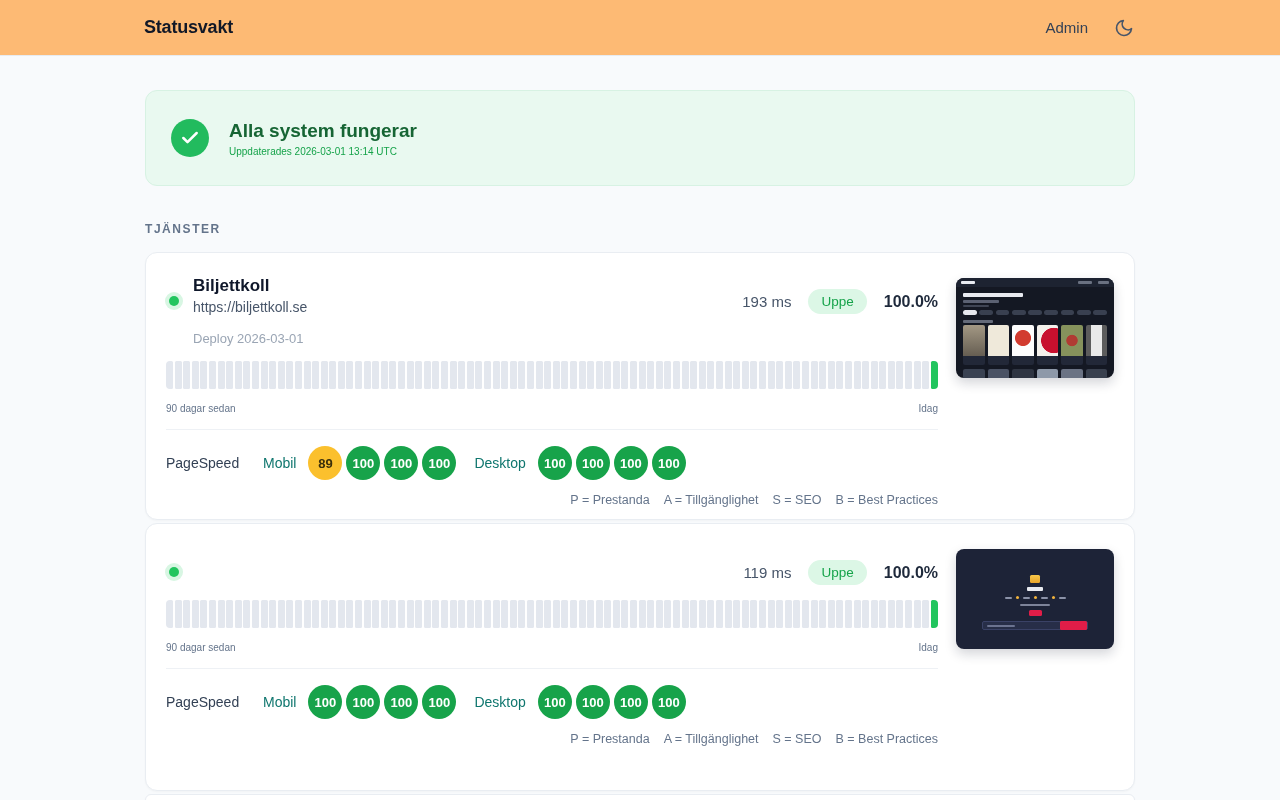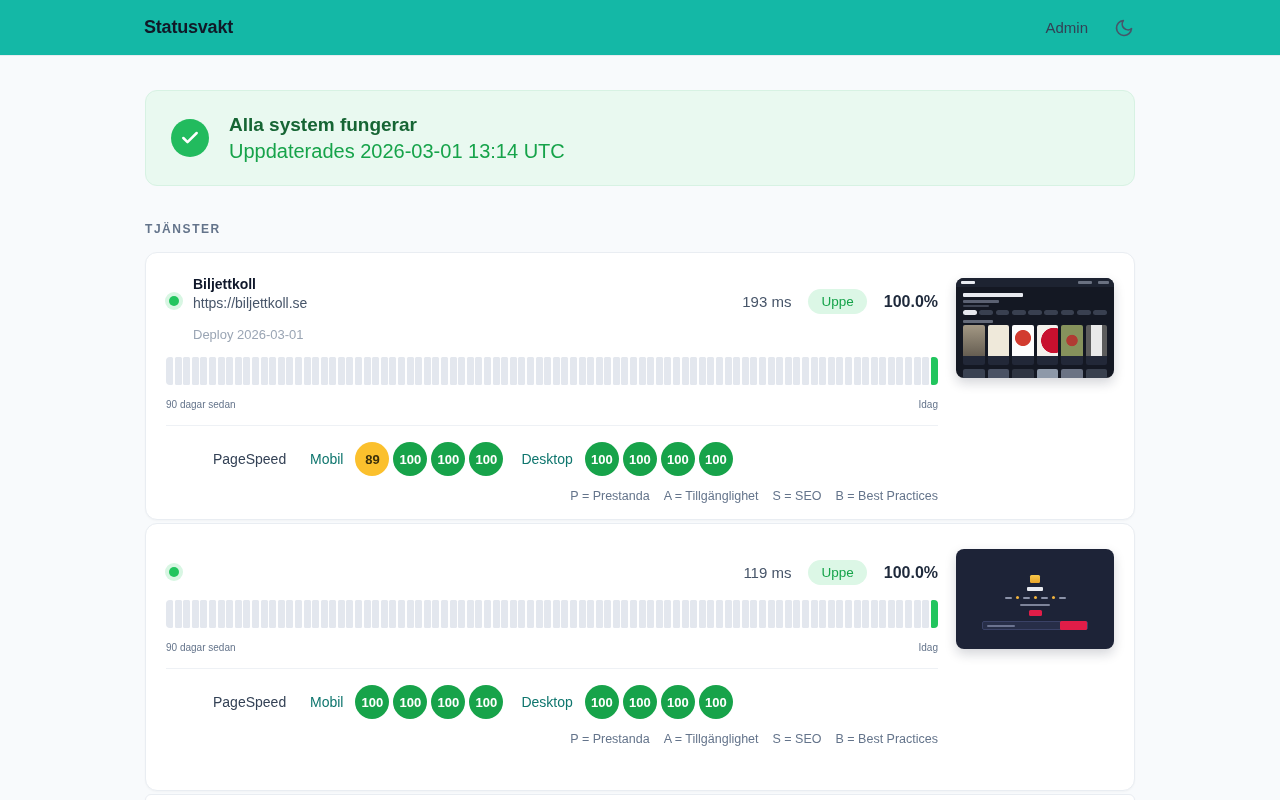--- a/index.html
+++ b/index.html
@@ -2,21 +2,21 @@
 <html lang="sv"><head>
 <meta charset="utf-8">
 <style>
   * { margin:0; padding:0; box-sizing:border-box; }
   html,body { width:1280px; height:800px; overflow:hidden; }
   body {
     font-family:"Liberation Sans","DejaVu Sans",sans-serif;
     background:#f8fafc; color:#0f172a;
   }
   
-  .header { background:#14b8a6; border-bottom:1px solid #e7ebf0; height:56px; }
+  .header { background:#fdba74; border-bottom:1px solid #e7ebf0; height:56px; }
   .header-inner {
     width:992px; margin:0 auto; height:100%;
     display:flex; align-items:center; justify-content:space-between;
   }
   .app-title { font-size:18px; font-weight:700; color:#111827; letter-spacing:-0.2px; }
   .header-right { display:flex; align-items:center; gap:24px; }
   .admin-link { font-size:15px; color:#334155; text-decoration:none; cursor:pointer; }
   .theme-btn { background:none; border:none; cursor:pointer; display:flex; align-items:center; padding:2px; }
   
   .container { width:990px; margin:0 auto; }
@@ -24,21 +24,21 @@
   .banner {
     margin-top:34px; height:96px; background:#e9f9f0;
     border:1px solid #d7f2e3; border-radius:12px;
     display:flex; align-items:center; gap:20px; padding:0 25px;
   }
   .banner-check {
     width:38px; height:38px; border-radius:50%; background:#22bb5e;
     display:flex; align-items:center; justify-content:center; flex:0 0 auto;
   }
   .banner-title { font-size:19px; font-weight:700; color:#166534; margin-bottom:4px; }
-  .banner-updated { font-size:20px; color:#16a34a; }
+  .banner-updated { font-size:10px; color:#16a34a; }
   
   .section-label {
     margin-top:36px; font-size:12px; font-weight:700; letter-spacing:0.13em;
     color:#64748b; text-transform:uppercase;
   }
   
   .cards { margin-top:16px; display:flex; flex-direction:column; gap:3px; }
   .card {
     background:#fff; border:1px solid #e9edf2; border-radius:12px;
     padding:20px; height:268px; display:flex; gap:18px; overflow:hidden;
@@ -46,21 +46,21 @@
   }
   .card-peek { height:12px; padding:0; }
   .card-main { flex:1; min-width:0; }
   
   .card-head { display:flex; align-items:flex-start; }
   .status-dot {
     width:10px; height:10px; border-radius:50%; background:#22c55e;
     box-shadow:0 0 0 4px #d8f6e3; margin:23px 5px 0 3px; flex:0 0 auto;
   }
   .svc-info { margin-left:9px; }
-  .svc-name { font-size:14px; font-weight:700; color:#0f172a; padding-top:3px; }
+  .svc-name { font-size:17px; font-weight:700; color:#0f172a; padding-top:3px; }
   .svc-url  { font-size:14px; color:#475569; margin-top:3px; cursor:pointer; }
   .svc-deploy { font-size:13px; color:#9aa5b4; margin-top:16px; }
   .metrics { margin-left:auto; display:flex; align-items:center; gap:17px; margin-top:16px; }
   .resp { font-size:15px; color:#475569; }
   .badge-up {
     background:#dcf7e6; color:#16a34a; font-size:13.5px; font-weight:400;
     padding:5px 13px; border-radius:999px;
   }
   .uptime-pct { font-size:16px; font-weight:700; color:#1e293b; }
   
@@ -70,21 +70,21 @@
   }
   .uptime-bars .bar { flex:1; background:#e3e7ee; border-radius:1.5px; }
   .uptime-bars .bar-today { background:#22c55e; }
   .uptime-labels {
     display:flex; justify-content:space-between; margin-top:14px;
     font-size:10px; color:#64748b;
   }
   .divider { height:1px; background:#eef1f5; margin-top:15px; }
   
   .ps-row { margin-top:16px; display:flex; align-items:center; }
-  .ps-label { font-size:14px; color:#334155; width:97px; flex:0 0 auto;margin-left:47px; }
+  .ps-label { font-size:14px; color:#334155; width:97px; flex:0 0 auto; }
   .ps-device { font-size:14px; color:#0f766e; margin-right:12px; }
   .score-group { display:flex; gap:4px; margin-right:18px; }
   .score {
     width:34px; height:34px; border-radius:50%;
     display:flex; align-items:center; justify-content:center;
     font-size:13px; font-weight:700;
   }
   .score-green { background:#17a34a; color:#fff; }
   .score-amber { background:#fbc02d; color:#3b2f0b; }
   .ps-legend {

